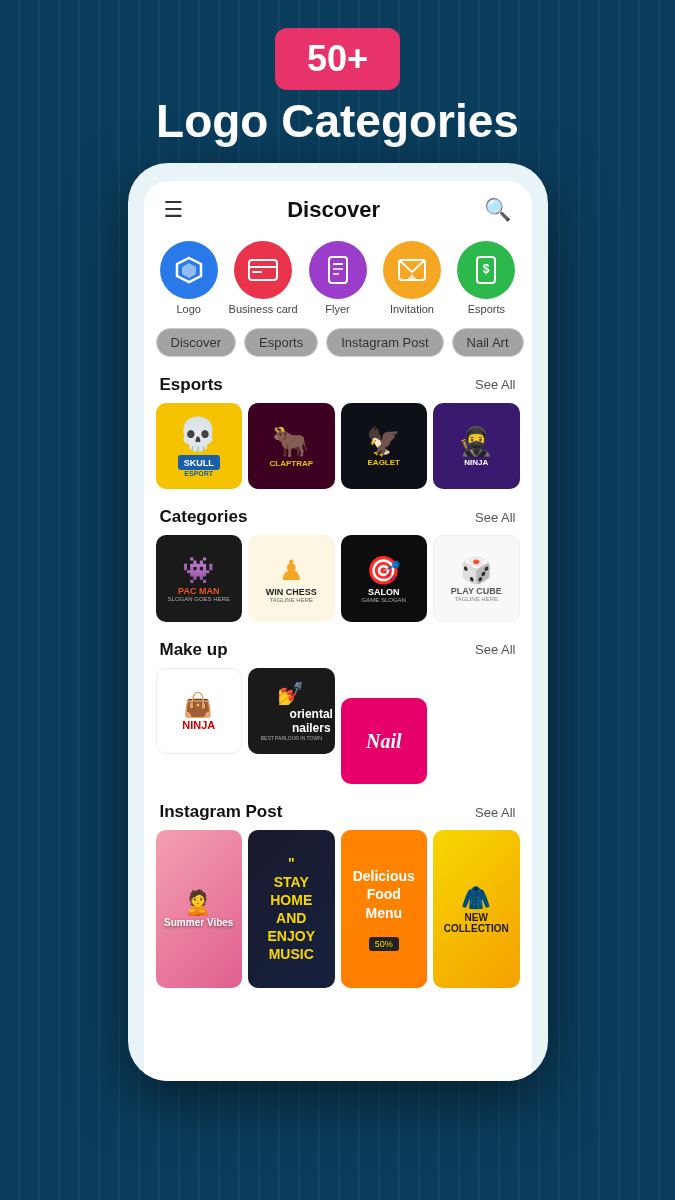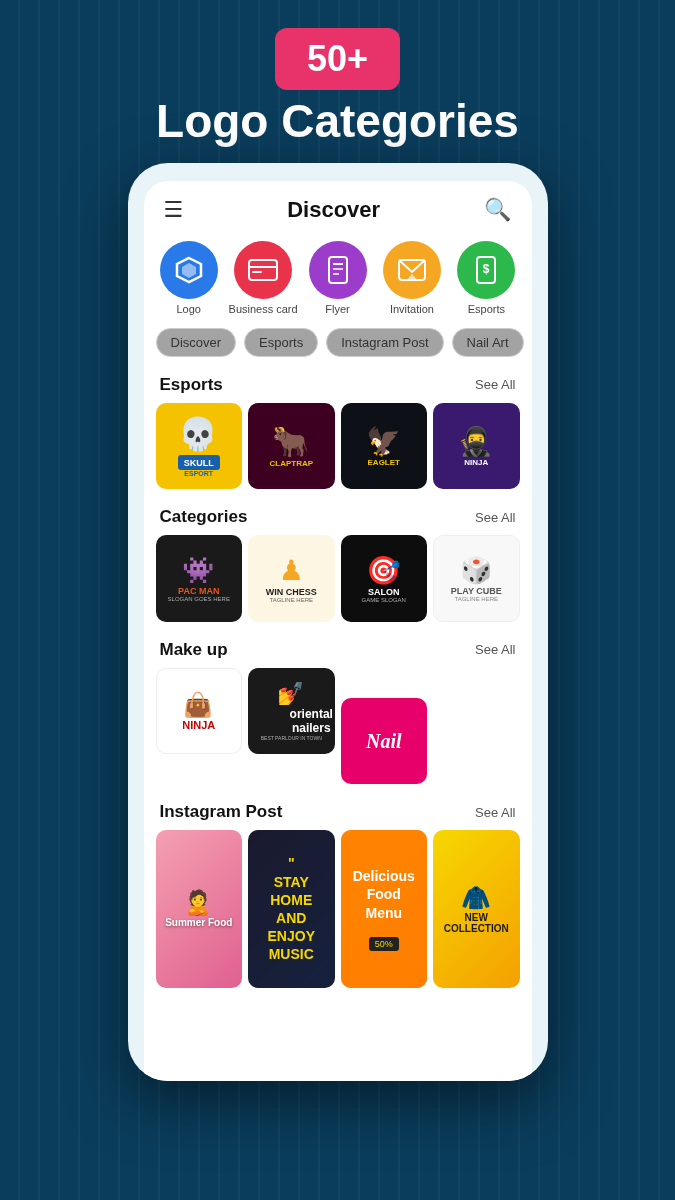--- a/index.html
+++ b/index.html
@@ -403,21 +403,21 @@
       </div>
 
       <div class="section-header">
         <span class="section-title">Instagram Post</span>
         <span class="see-all">See All</span>
       </div>
       <div class="logo-grid" style="padding-bottom:0;">
         <div class="logo-card insta-1" style="aspect-ratio:0.55;">
           <div class="card-inner-content">
             <div style="font-size:24px;">🙎</div>
-            <div style="color:white;font-size:10px;font-weight:900;text-shadow:0 1px 3px rgba(0,0,0,0.5);">Summer Food</div>
+            <div style="color:white;font-size:10px;font-weight:900;text-shadow:0 1px 3px rgba(0,0,0,0.5);">Summer Vibes</div>
           </div>
         </div>
         <div class="logo-card insta-2" style="aspect-ratio:0.55;">
           <div class="card-inner-content">
             <div style="font-size:14px;color:#f7d700;font-weight:900;line-height:1.3;text-align:center;">"<br>STAY<br>HOME<br>AND<br>ENJOY<br>MUSIC</div>
           </div>
         </div>
         <div class="logo-card insta-3" style="aspect-ratio:0.55;">
           <div class="card-inner-content" style="background:rgba(255,130,0,0.85);">
             <div style="font-size:14px;color:white;font-weight:900;line-height:1.3;">Delicious<br>Food Menu</div>

